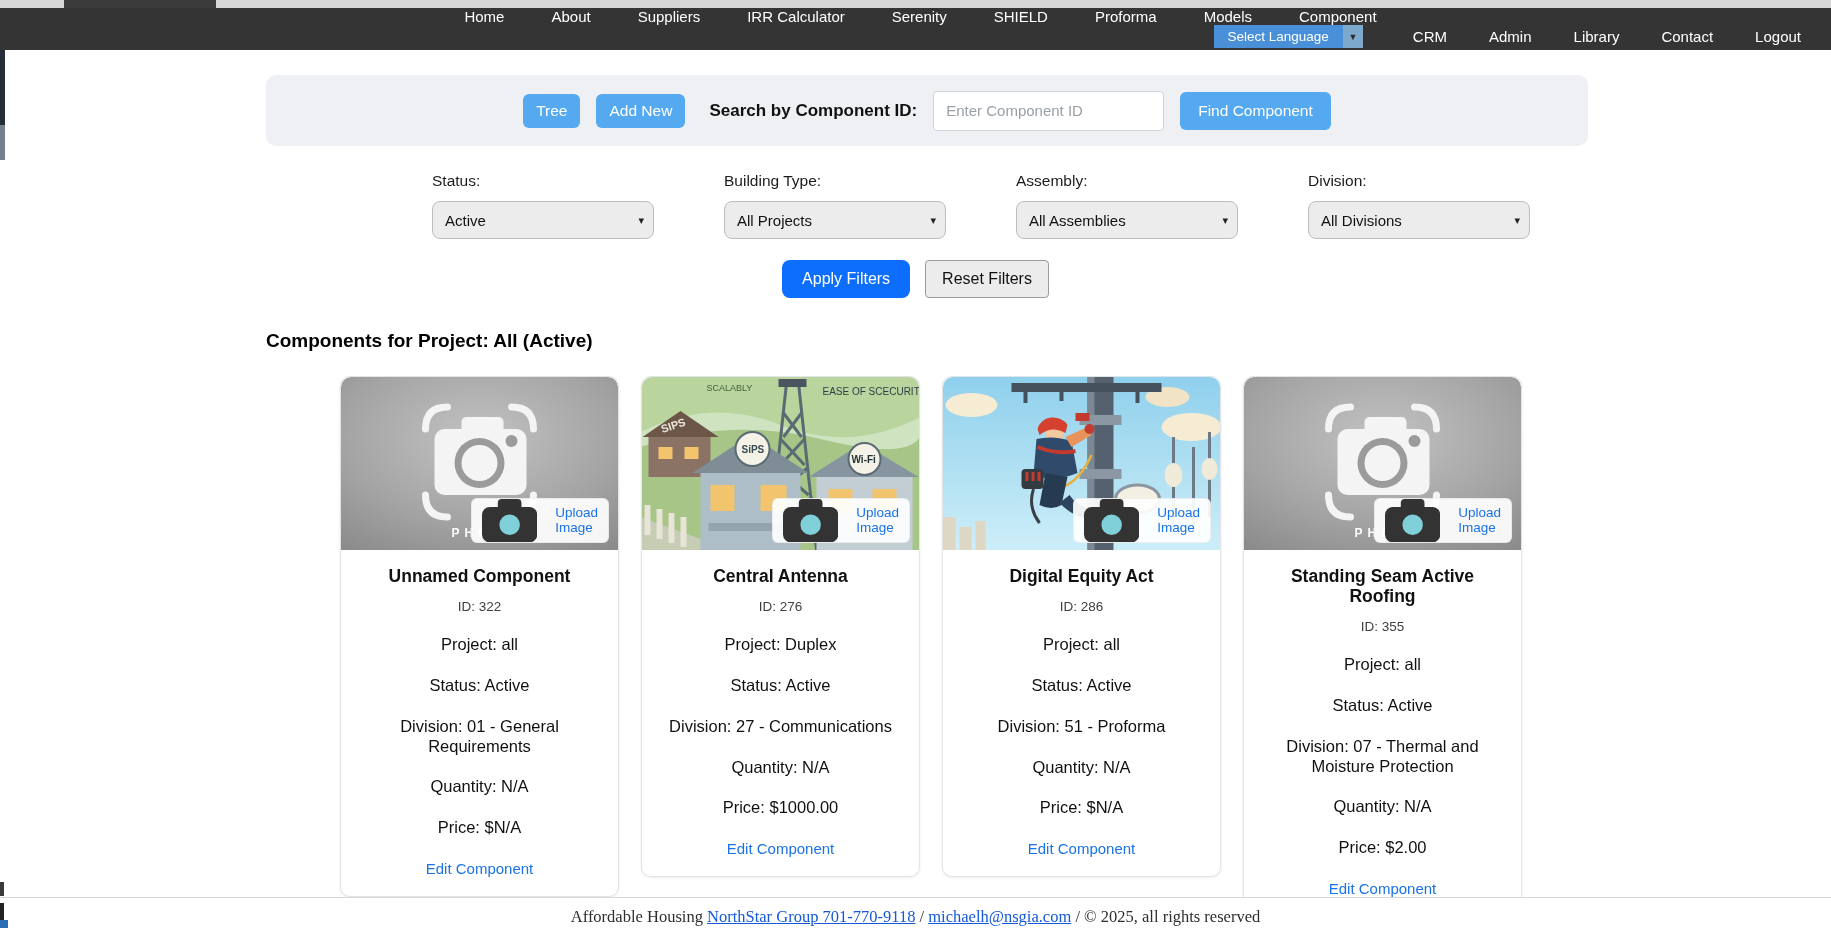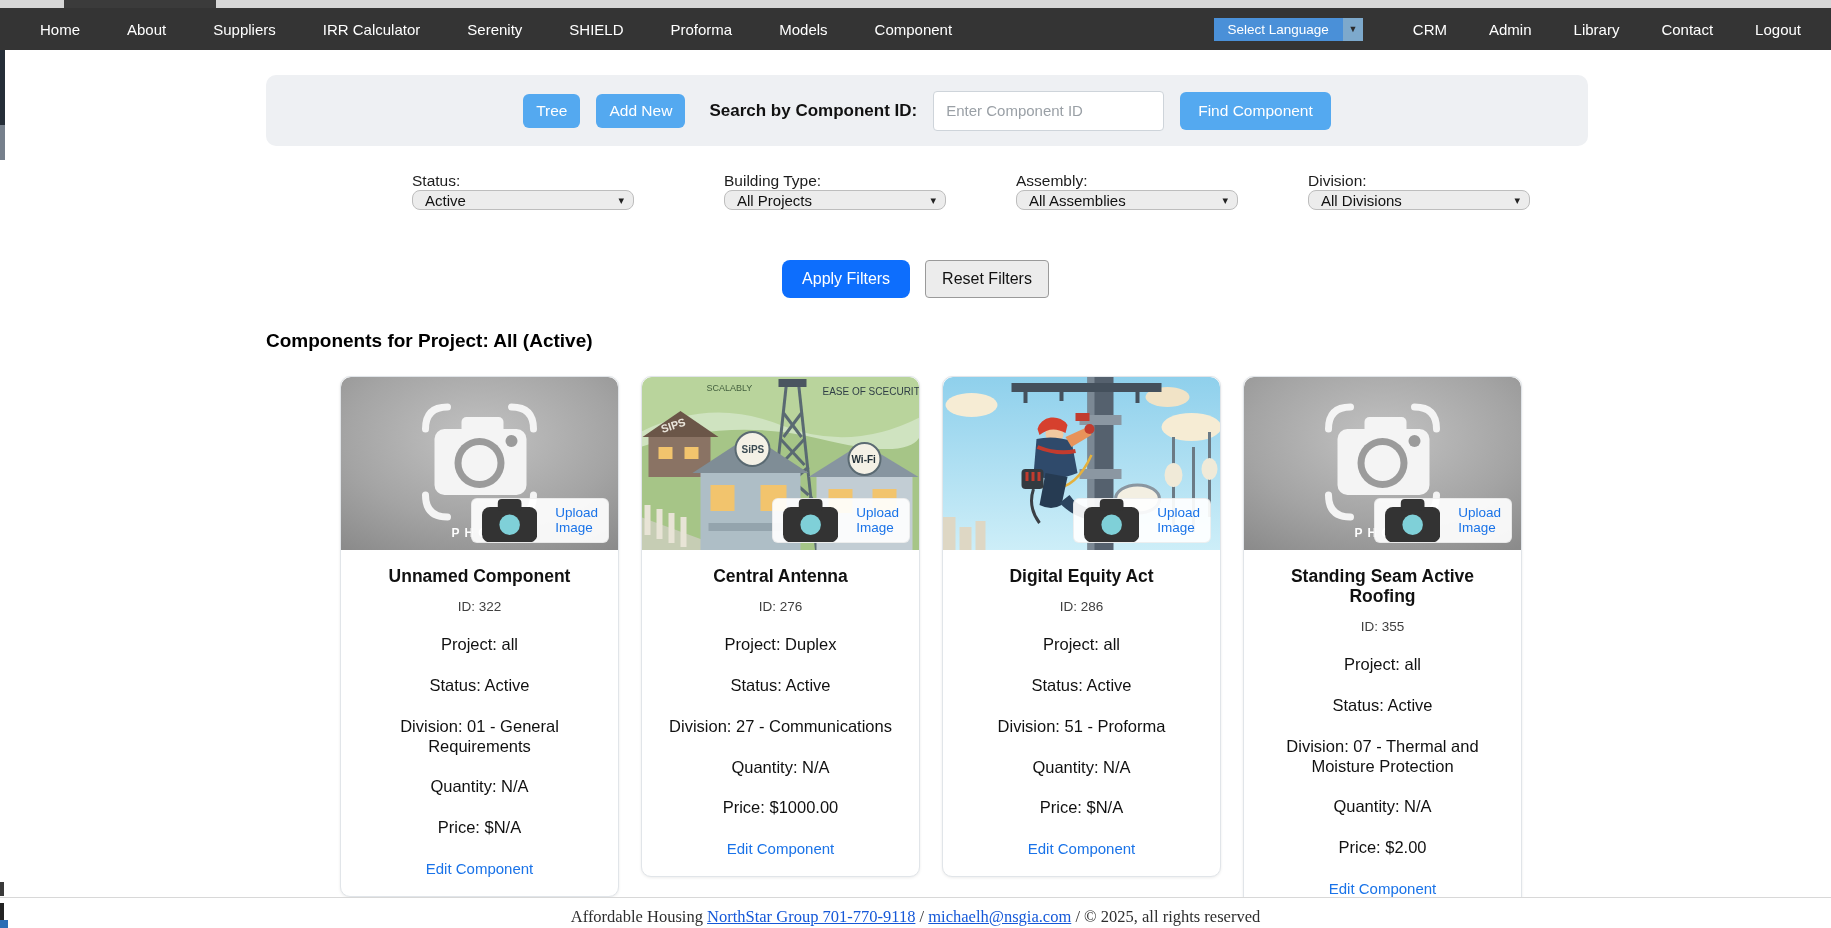--- a/index.html
+++ b/index.html
@@ -6,21 +6,21 @@
   body{
     width:1831px;height:928px;position:relative;overflow:hidden;
     background:#ffffff;font-family:"Liberation Sans",sans-serif;
   }
   
   .top-strip{position:absolute;left:0;top:0;width:1831px;height:8px;background:#d6d6d6;}
   .top-strip .dark-seg{position:absolute;left:64px;top:0;width:152px;height:8px;background:#3b3b3b;}
   .navbar{
     position:absolute;left:0;top:8px;width:1831px;height:42px;background:#343434;
     display:flex;align-items:center;padding:0 30px 0 40px;box-sizing:border-box;
-    color:#fff;font-size:15px;
+    color:#fff;font-size:15px;flex-direction:column;
   }
   .nav-left{display:flex;gap:47px;align-items:center;}
   .nav-right{margin-left:auto;display:flex;gap:42px;align-items:center;}
   .nav-item{cursor:pointer;white-space:nowrap;}
   .lang-widget{
     display:flex;align-items:stretch;height:23px;cursor:pointer;margin-right:8px;
   }
   .lang-main{
     background:#4a90d8;color:#fff;font-size:13.5px;display:flex;align-items:center;
     padding:0 14px;white-space:nowrap;
@@ -41,32 +41,32 @@
   .toolbar-label{font-weight:bold;font-size:17px;color:#111;margin-left:8px;}
   .comp-id-input{
     width:205px;height:38px;border:1px solid #ced4da;border-radius:4px;background:#fff;
     font-size:15px;padding:0 12px;color:#333;font-family:"Liberation Sans",sans-serif;
   }
   .comp-id-input::placeholder{color:#9aa0a6;}
   .btn-find{padding:10px 18px;}
   
   .filter-col{position:absolute;top:172px;width:222px;}
   .filter-col .flabel{font-size:15.5px;color:#1c1c1c;display:block;}
-  .select-wrap{position:relative;width:222px;height:20px;}
+  .select-wrap{position:relative;margin-top:11px;width:222px;height:38px;}
   .select-wrap select{
     -webkit-appearance:none;appearance:none;width:100%;height:100%;
     background:#ececec;border:1px solid #bdbdbd;border-radius:8px;
     font-size:15px;color:#111;padding:0 28px 0 12px;font-family:"Liberation Sans",sans-serif;
     cursor:pointer;
   }
   .select-wrap .chev{
     position:absolute;right:10px;top:50%;transform:translateY(-50%);
     font-size:11px;color:#222;pointer-events:none;
   }
-  .fcol-1{left:412px;} .fcol-2{left:724px;} .fcol-3{left:1016px;} .fcol-4{left:1308px;}
+  .fcol-1{left:432px;} .fcol-2{left:724px;} .fcol-3{left:1016px;} .fcol-4{left:1308px;}
   .filter-btn-row{position:absolute;left:0;top:260px;width:1831px;display:flex;justify-content:center;gap:15px;}
   .btn-apply{
     background:#0d6efd;color:#fff;border:none;border-radius:8px;font-size:16px;
     padding:9px 20px;cursor:pointer;font-family:"Liberation Sans",sans-serif;
   }
   .btn-reset{
     background:#ececec;color:#111;border:1px solid #9a9a9a;border-radius:4px;font-size:16px;
     padding:9px 16px;cursor:pointer;font-family:"Liberation Sans",sans-serif;
   }
   

